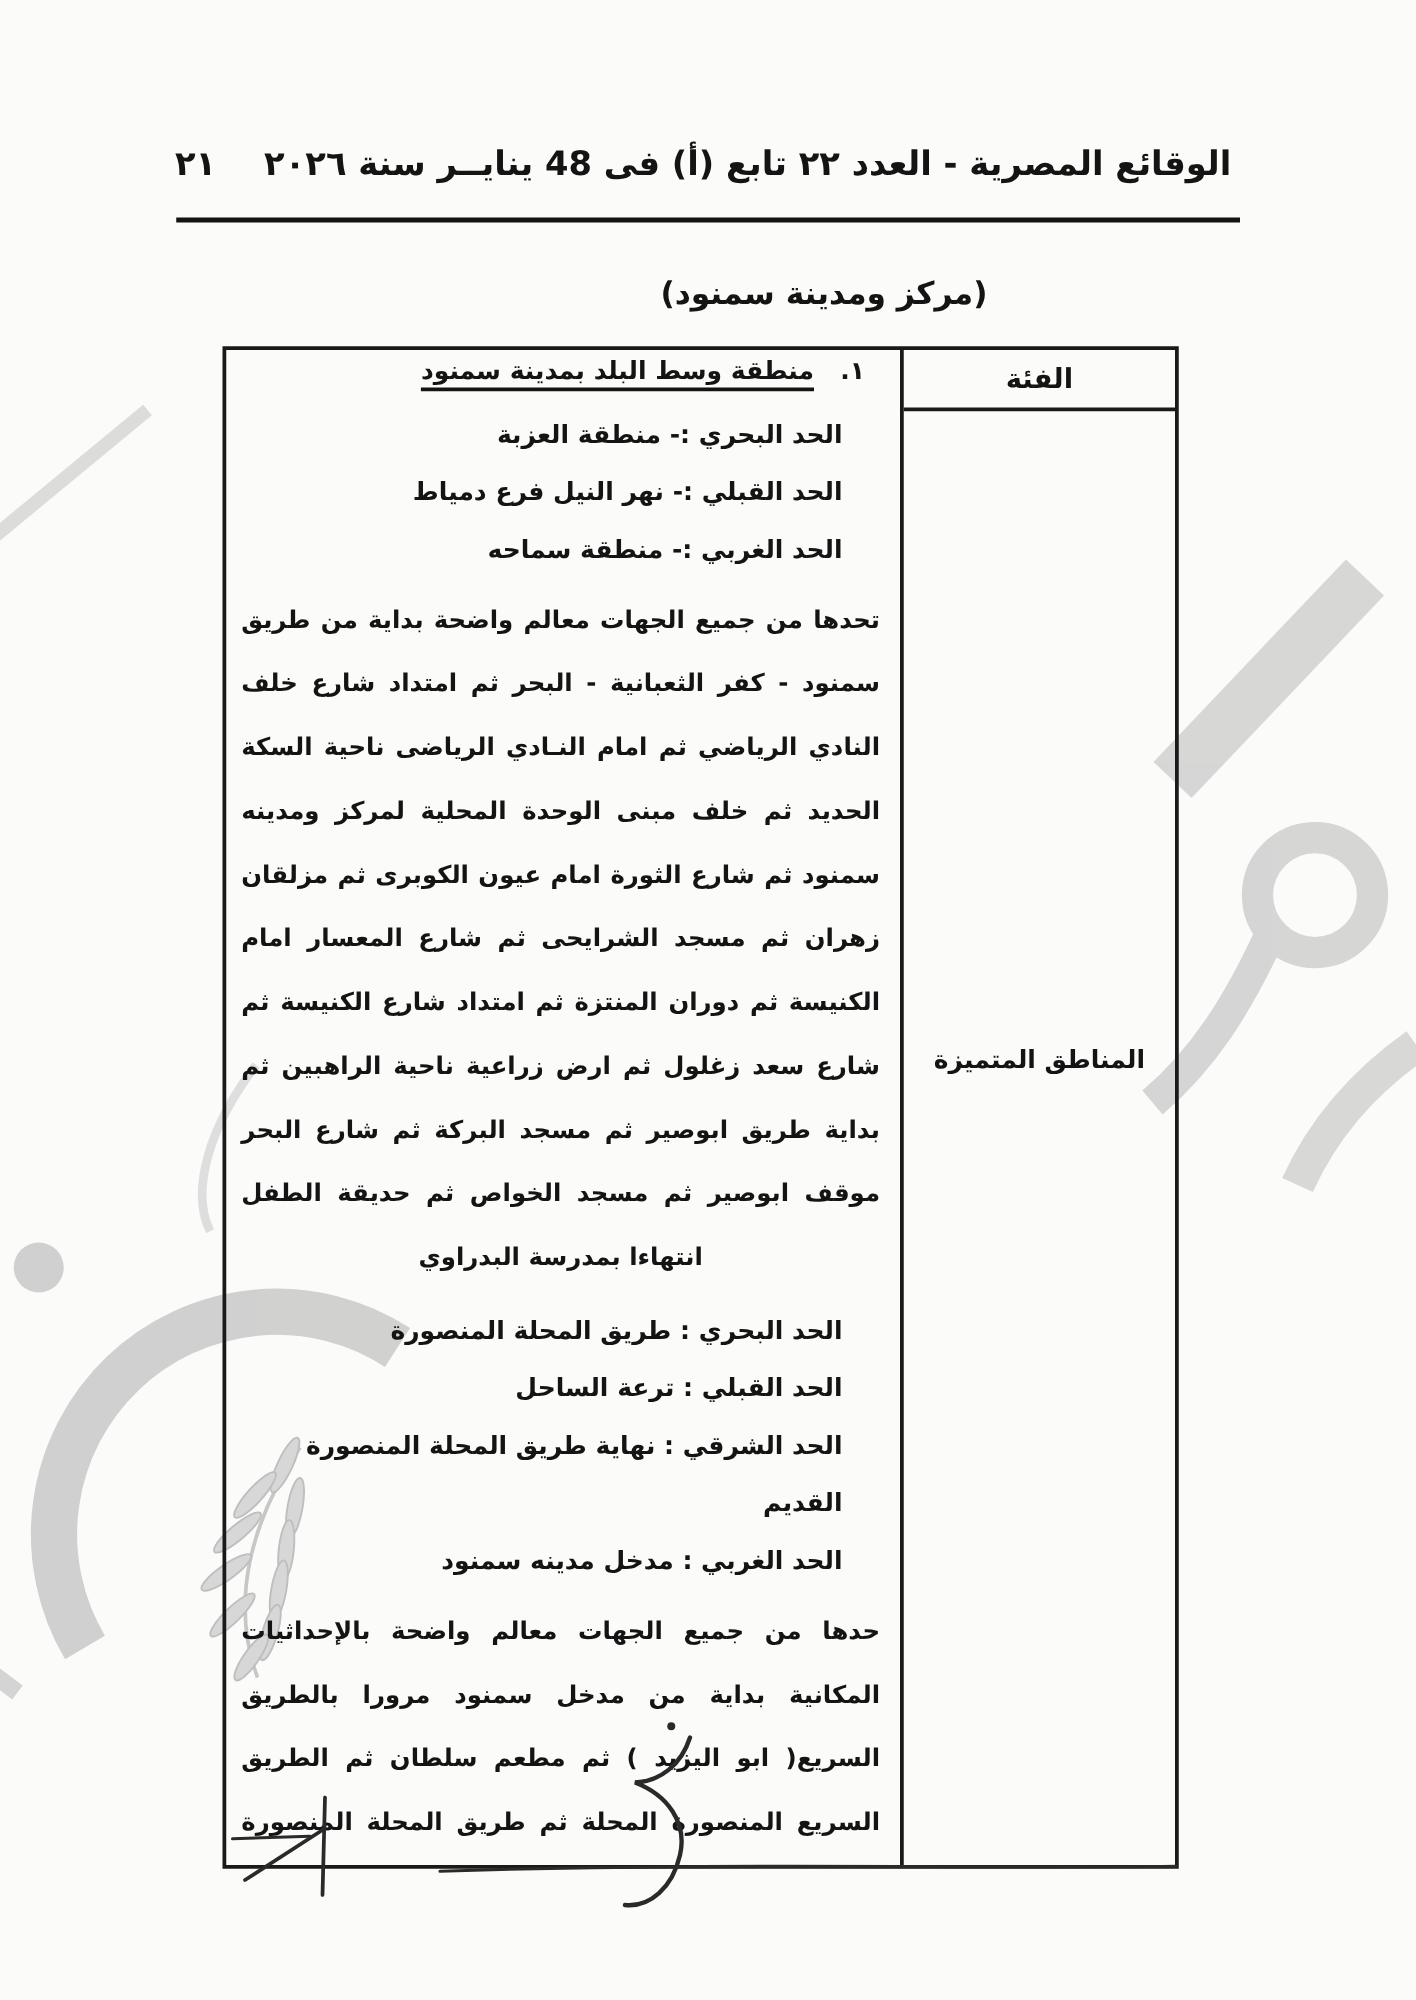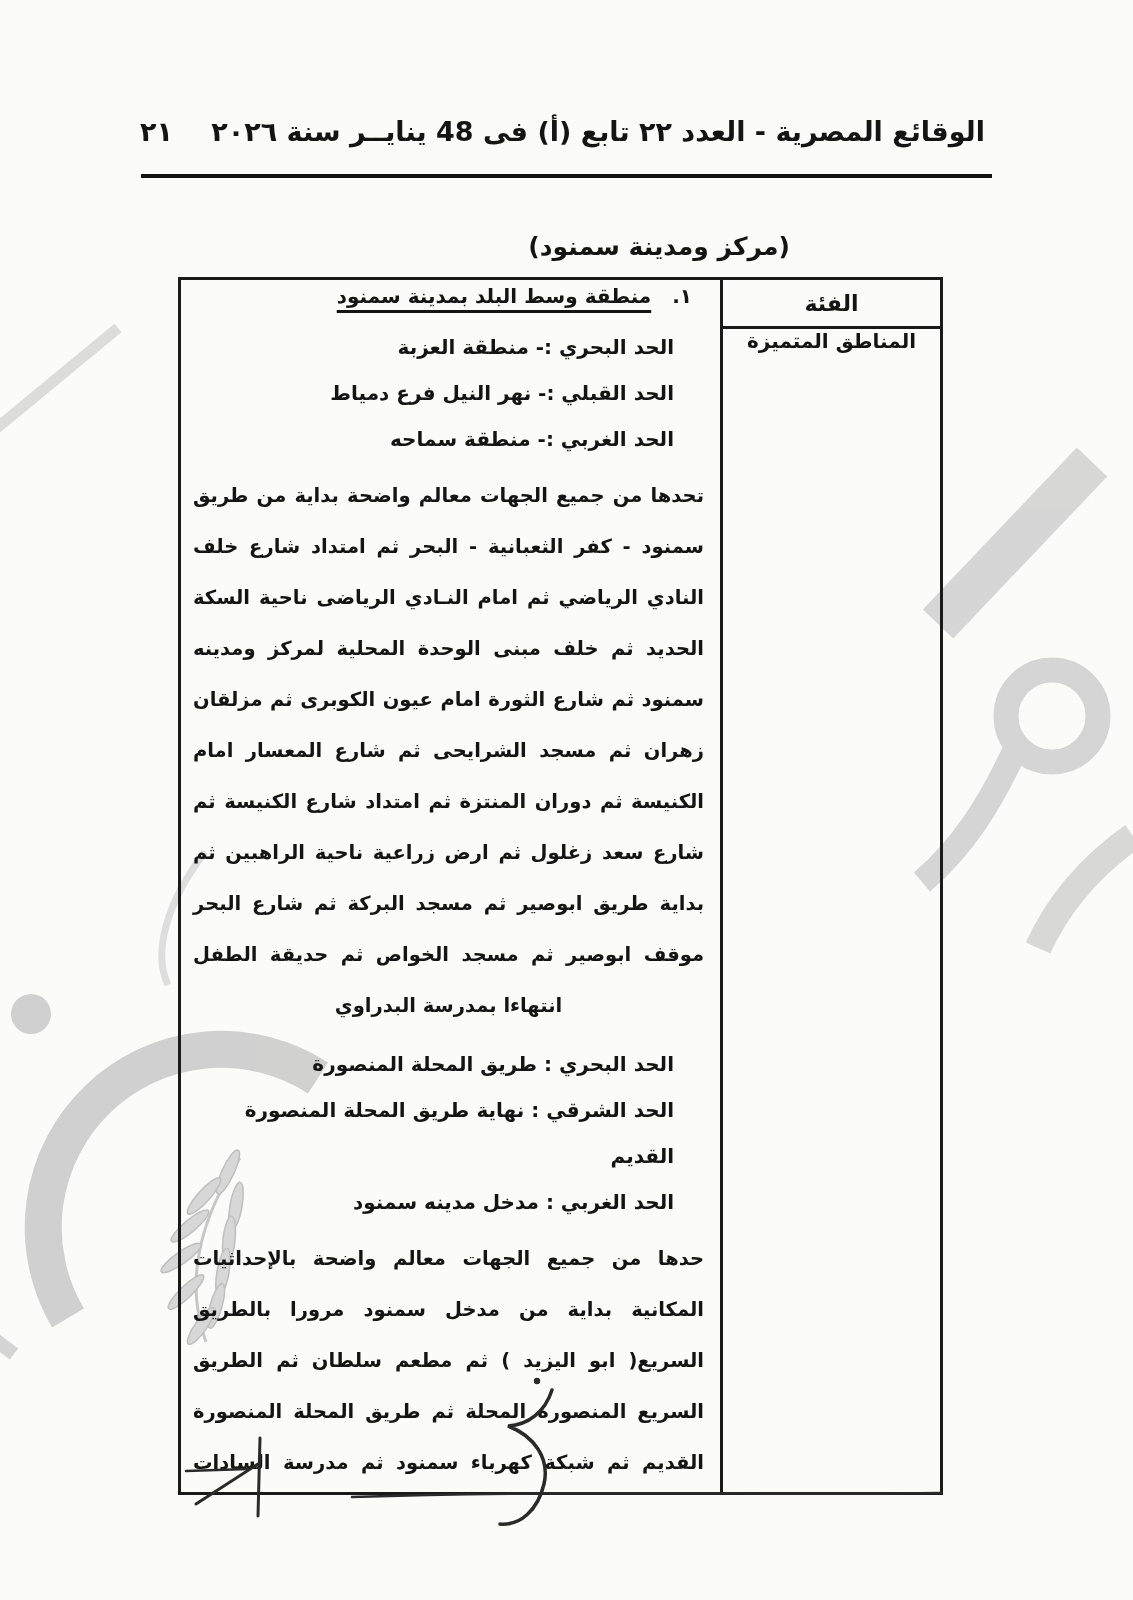--- a/index.html
+++ b/index.html
@@ -24,21 +24,21 @@
     display:flex;justify-content:space-between;align-items:baseline;
     font-weight:bold;font-size:27px;letter-spacing:0.5px;
     z-index:1;
   }
   .gz-rule{
     position:absolute;top:174px;left:141px;width:851px;height:4px;
     background:#131313;z-index:1;
   }
   
   .doc-title{
-    position:absolute;top:232px;right:343px;
+    position:absolute;top:220px;right:343px;
     font-weight:bold;font-size:25px;z-index:1;
   }
   
   .reg-table{
     position:absolute;top:277px;left:178px;
     width:765px;height:1218px;
     border:3px solid #1a1a1a;
     display:flex;flex-direction:row;
     box-sizing:border-box;
     z-index:1;
@@ -48,20 +48,21 @@
   .col-category{width:220px;border-left:3px solid #1a1a1a;}
   .col-areas{flex:1;}
   .cell-header{
     height:46px;flex:0 0 46px;
     border-bottom:3px solid #1a1a1a;
     display:flex;align-items:center;justify-content:center;
     font-weight:bold;font-size:22px;
   }
   .cat-body{
     flex:1;text-align:center;
+    padding-top:506px;
     font-weight:bold;font-size:20px;
   }
   .areas-body{
     flex:1;overflow:hidden;
     padding:0 16px 0 12px;
     font-weight:bold;
   }
   .section-heading{
     font-size:20px;font-weight:bold;
     padding-right:12px;margin:4px 0 16px;
@@ -141,20 +142,21 @@
             <span class="heading-text">منطقة وسط البلد بمدينة سمنود</span>
           </div>
           <div class="bound">الحد البحري :- منطقة العزبة</div>
           <div class="bound">الحد القبلي :- نهر النيل فرع دمياط</div>
           <div class="bound">الحد الغربي :- منطقة سماحه</div>
           <div class="desc">تحدها من جميع الجهات معالم واضحة بداية من طريق سمنود - كفر الثعبانية - البحر ثم امتداد شارع خلف النادي الرياضي ثم امام النـادي الرياضى ناحية السكة الحديد ثم خلف مبنى الوحدة المحلية لمركز ومدينه سمنود ثم شارع الثورة امام عيون الكوبرى ثم مزلقان زهران ثم مسجد الشرايحى ثم شارع المعسار امام الكنيسة ثم دوران المنتزة ثم امتداد شارع الكنيسة ثم شارع سعد زغلول ثم ارض زراعية ناحية الراهبين ثم بداية طريق ابوصير ثم مسجد البركة ثم شارع البحر موقف ابوصير ثم مسجد الخواص ثم حديقة الطفل انتهاءا بمدرسة البدراوي</div>
         </div>
 
         <div>
           <div class="bound">الحد البحري : طريق المحلة المنصورة</div>
+          <div class="bound">الحد القبلي : ترعة الساحل</div>
           <div class="bound">الحد الشرقي : نهاية طريق المحلة المنصورة القديم</div>
           <div class="bound">الحد الغربي : مدخل مدينه سمنود</div>
           <div class="desc">حدها من جميع الجهات معالم واضحة بالإحداثيات المكانية بداية من مدخل سمنود مرورا بالطريق السريع( ابو اليزيد ) ثم مطعم سلطان ثم الطريق السريع المنصورة المحلة ثم طريق المحلة المنصورة القديم ثم شبكة كهرباء سمنود ثم مدرسة السادات الثانوية ثم شارع التأمين الصحي من ناحية مدرسة السادات الثانوية ثم شارع التأمين الصحي من المنتصف ثم مكتب التأمين الصحى انتهاءا بالمرور</div>
         </div>
 
       </div>
     </div>
   </div>
 
   <svg class="sig-layer" width="1133" height="1600" viewBox="0 0 1133 1600">

